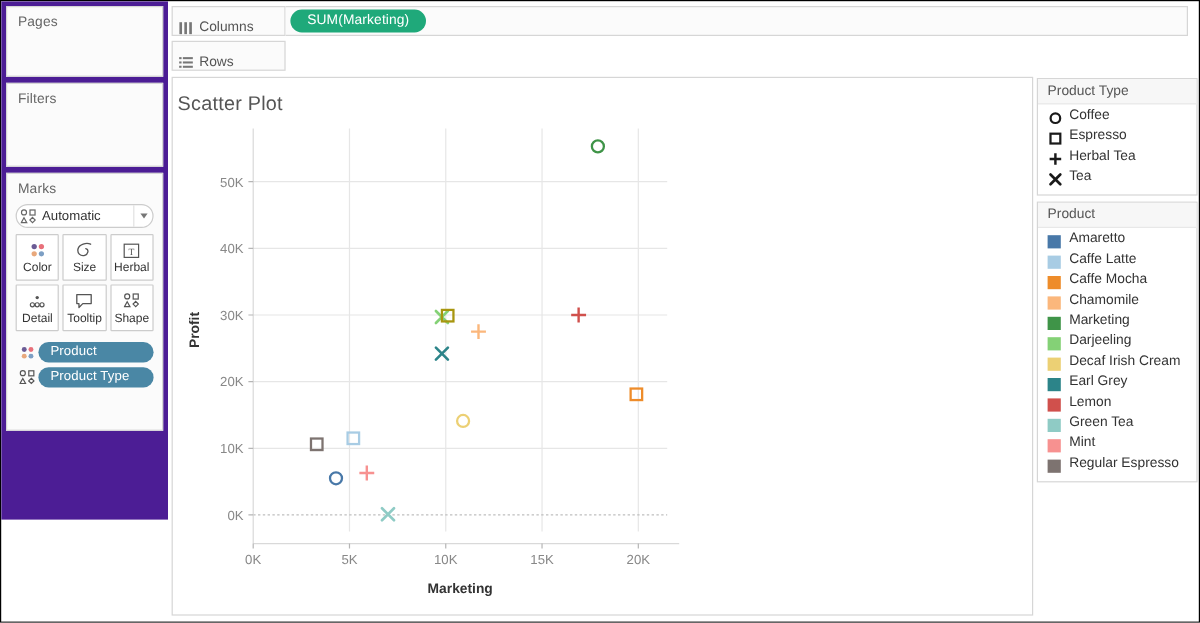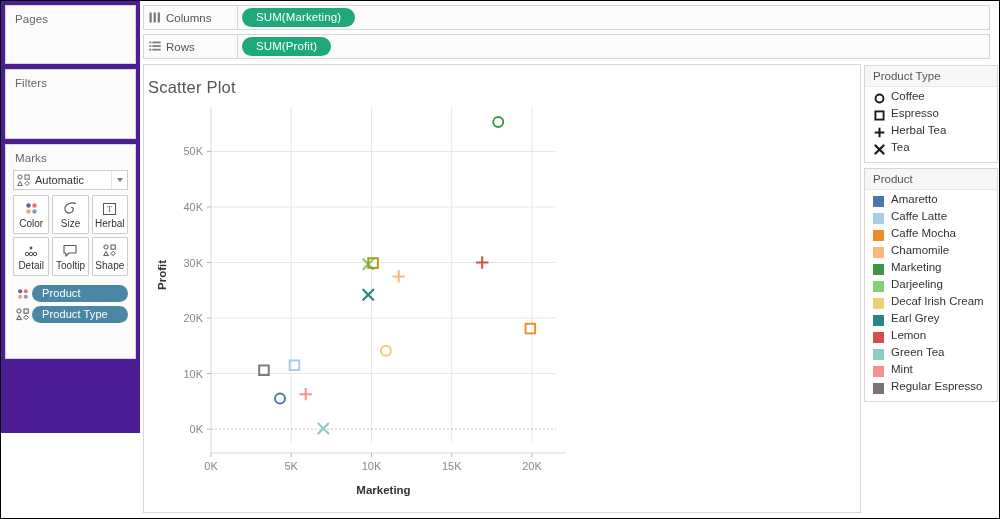--- a/index.html
+++ b/index.html
@@ -48,21 +48,21 @@
 
   
   #marks-type {
     margin: 6px 7px 0 7px;
     height: 20px;
     border: 1px solid #cccccc;
     background: #ffffff;
     display: flex;
     align-items: center;
     box-sizing: border-box;
-    border-radius: 0;
+    border-radius: 10px;
   }
   #marks-type .mt-icon { width: 20px; display:flex; align-items:center; justify-content:center; }
   #marks-type .mt-label {
     flex: 1;
     font-size: 11px;
     color: #333333;
     padding-left: 1px;
   }
   #marks-type .mt-arrow {
     width: 15px; height: 18px;
@@ -135,21 +135,21 @@
     display: flex;
     align-items: stretch;
   }
   #columns-row { top: 4px; }
   #rows-row { top: 33px; }
   .shelf-label-box {
     width: 95px;
     border: 1px solid #d6d6d6;
     background: #fbfbfb;
     display: flex;
-    align-items: center;
+    align-items: flex-end;
     box-sizing: border-box;
   }
   .shelf-label-box .sl-icon { width: 22px; display:flex; align-items:center; justify-content:center; }
   .shelf-label-box .sl-text {
     font-size: 11.5px;
     color: #555555;
   }
   .shelf-drop {
     width: 752px;
     border: 1px solid #d6d6d6;
@@ -382,23 +382,20 @@
           <svg width="12" height="11" viewBox="0 0 12 11">
             <rect x="0.3" y="0.6" width="2" height="1.7" fill="#777"></rect>
             <rect x="3.4" y="0.6" width="8.3" height="1.7" fill="#777"></rect>
             <rect x="0.3" y="4.2" width="2" height="1.7" fill="#777"></rect>
             <rect x="3.4" y="4.2" width="8.3" height="1.7" fill="#777"></rect>
             <rect x="0.3" y="7.8" width="2" height="1.7" fill="#777"></rect>
             <rect x="3.4" y="7.8" width="8.3" height="1.7" fill="#777"></rect>
           </svg>
         </span>
         <span class="sl-text">Rows</span>
-      </div>
-      <div class="shelf-drop">
-        <span class="green-pill">SUM(Profit)</span>
       </div>
     </div>
 
   </div>
 
   <div id="chart-panel">
     <div id="chart-title">Scatter Plot</div>
     <svg id="plot-svg" width="716" height="447">
         <line x1="147.2325581395349" y1="42" x2="147.2325581395349" y2="378" stroke="#e6e6e6" stroke-width="1"></line>
         <line x1="227.46511627906978" y1="42" x2="227.46511627906978" y2="378" stroke="#e6e6e6" stroke-width="1"></line>

